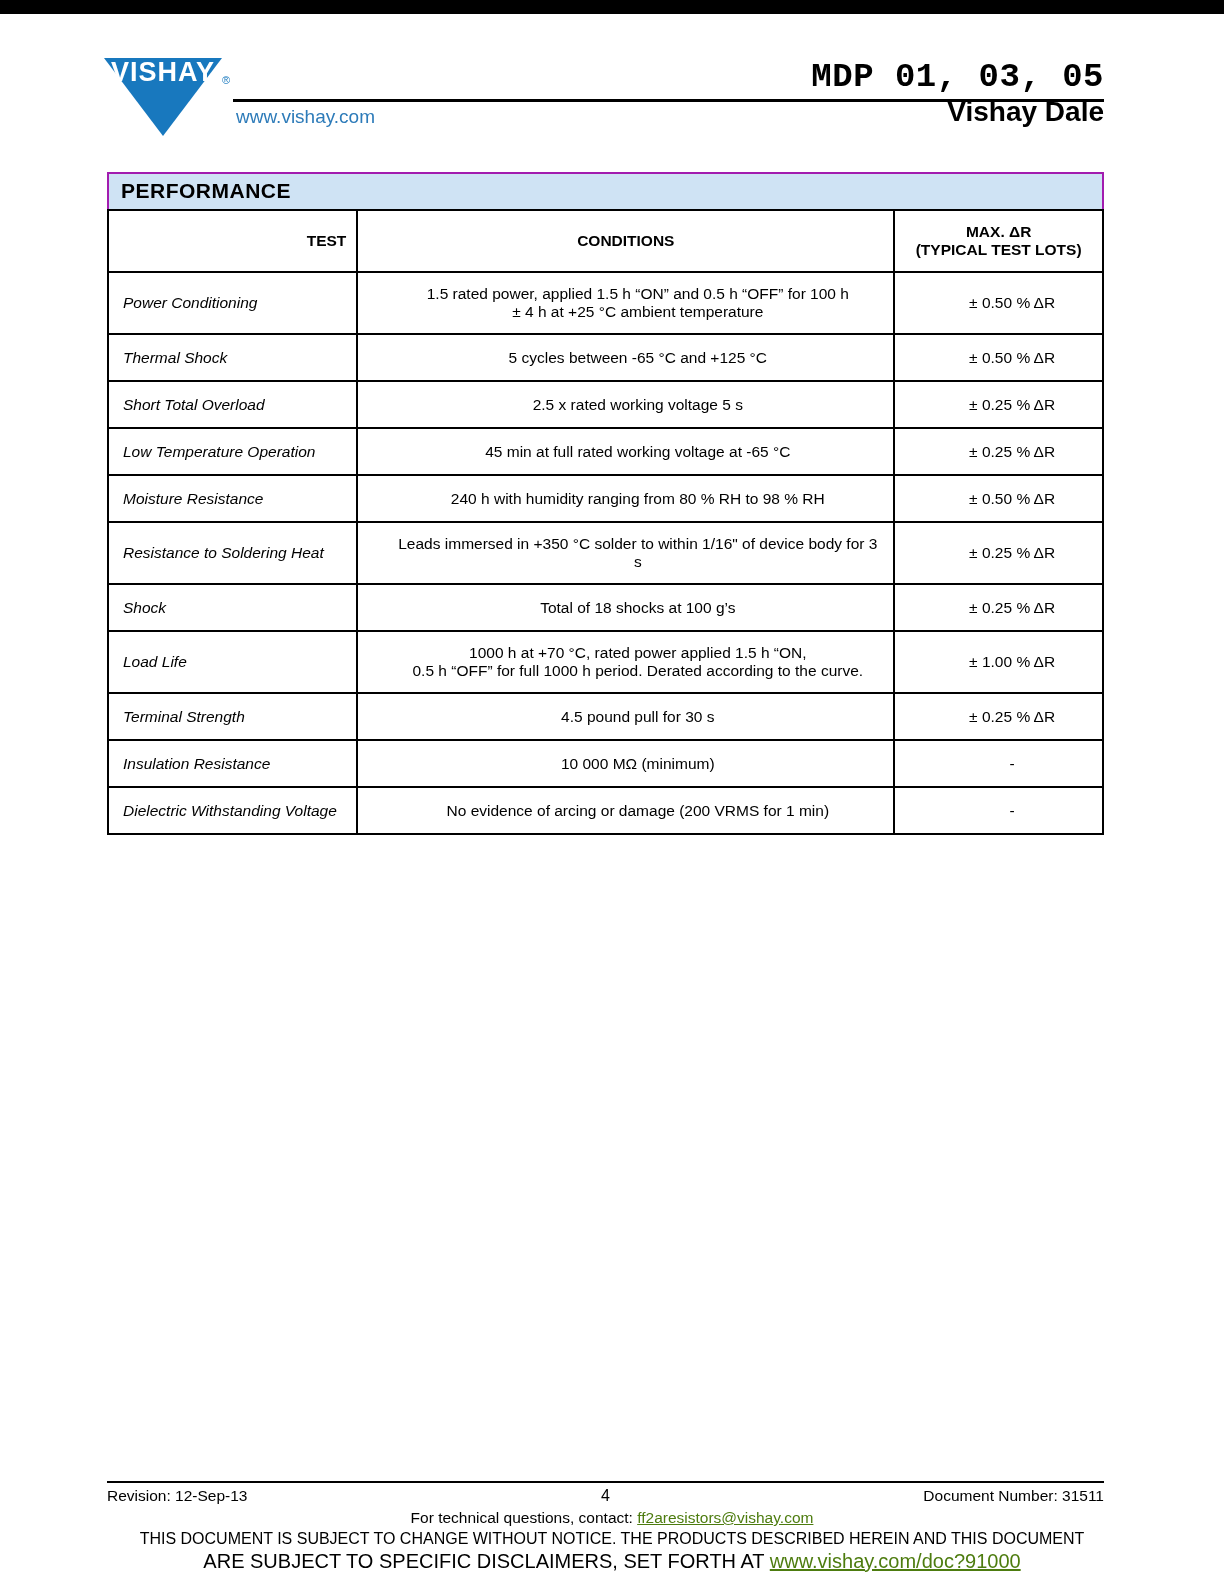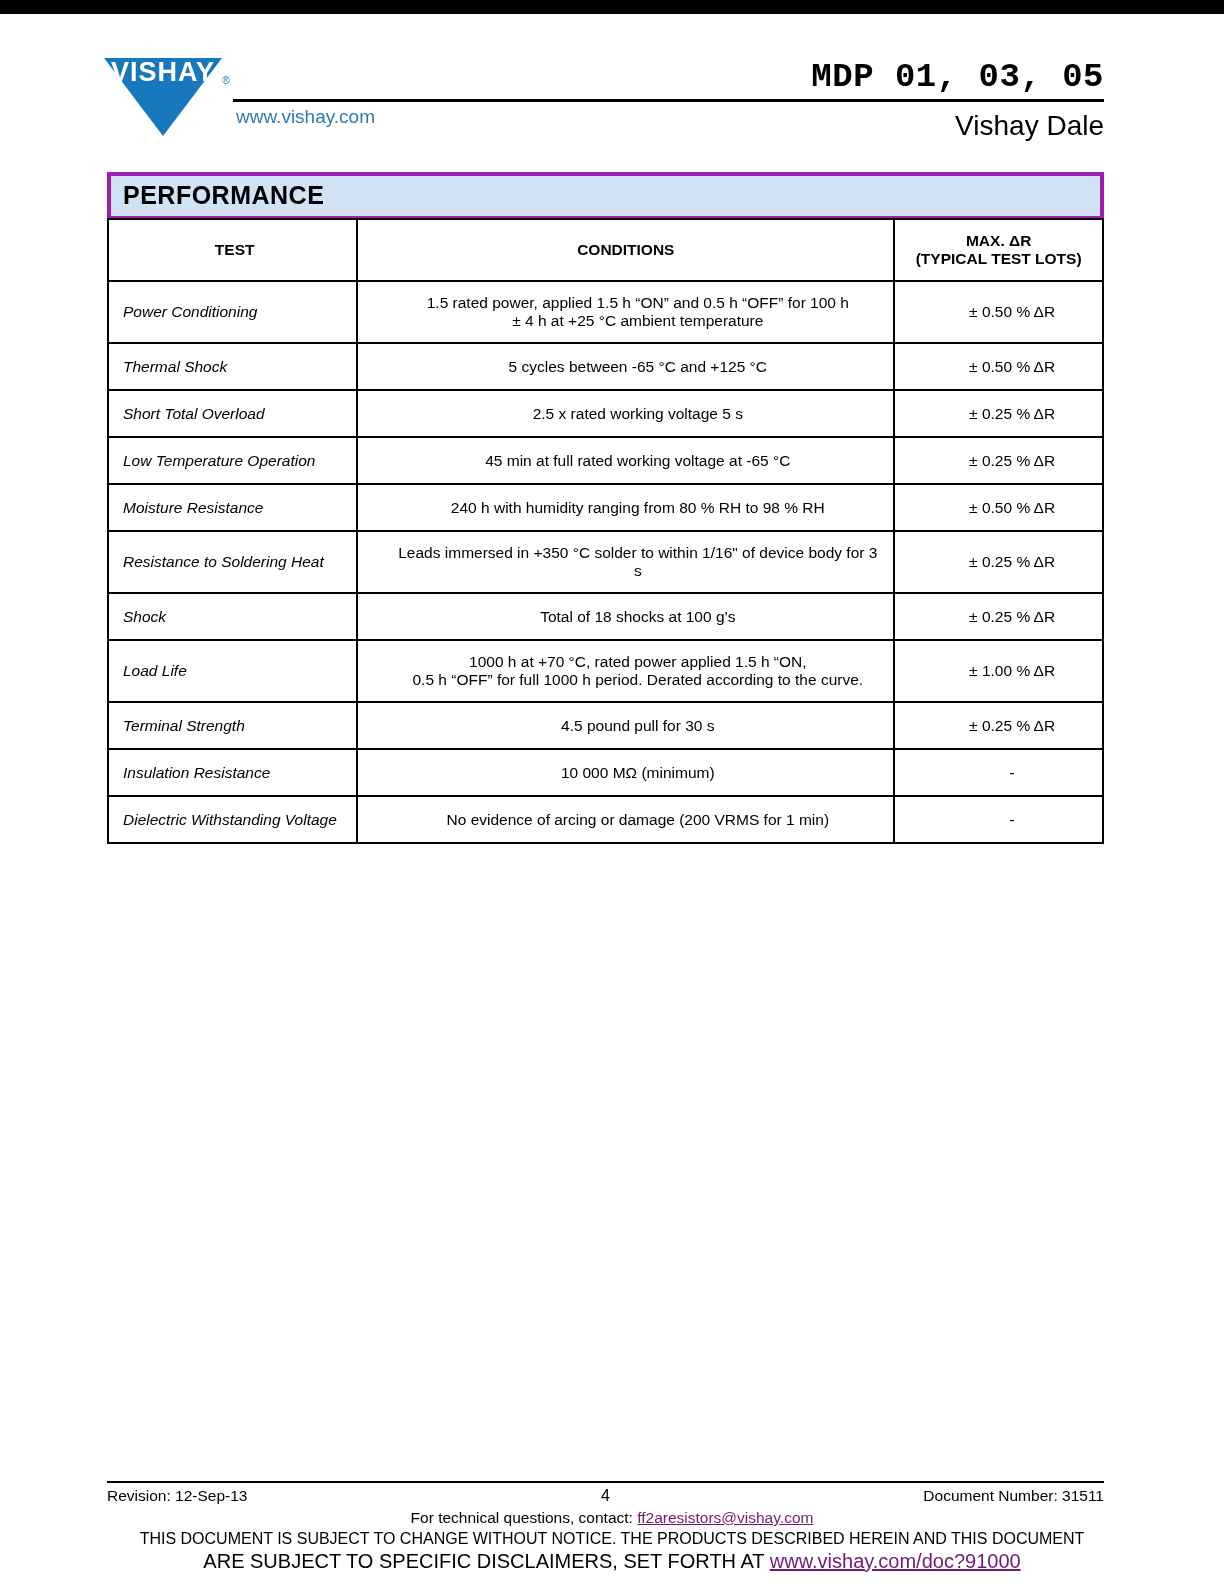--- a/index.html
+++ b/index.html
@@ -48,59 +48,59 @@
     top: 58px;
     right: 120px;
     font-size: 34px;
     font-weight: bold;
     letter-spacing: 0.5px;
     text-align: right;
     font-family: Liberation Mono, monospace;
   }
   .division {
     position: absolute;
-    top: 110px;
+    top: 96px;
     right: 120px;
     font-size: 28px;
-    font-weight: 400;
+    font-weight: 700;
     text-align: right;
   }
   
   .perf-wrap {
     position: absolute;
     left: 107px;
     top: 172px;
     width: 997px;
   }
   .perf-header {
-    border: 4px solid #a21caf;
+    border: 2px solid #a21caf;
     background: #cfe3f4;
     font-weight: bold;
-    font-size: 25px;
+    font-size: 21px;
     letter-spacing: 0.5px;
     padding: 5px 12px 6px 12px;
   }
   table.perf-table {
     width: 100%;
     border-collapse: collapse;
     margin-top: -2px;
     font-size: 15.5px;
   }
   .perf-table th, .perf-table td {
     border: 2px solid #000;
     padding: 12px 10px;
     vertical-align: middle;
   }
   .perf-table th {
     font-size: 15.5px;
     font-weight: bold;
     text-align: center;
   }
   .perf-table th.col-test {
-    text-align: center;
+    text-align: right;
     padding-left: 14px;
   }
   .perf-table td.cell-test {
     text-align: left;
     padding-left: 14px;
     width: 252px;
     font-style: italic;
   }
   .perf-table td.cell-cond {
     text-align: center;
@@ -153,21 +153,21 @@
     font-size: 16px;
   }
   .footer-disclaimer2 {
     position: absolute;
     left: 0; right: 0;
     top: 1550px;
     text-align: center;
     font-size: 20px;
   }
   .link {
-    color: #701a75;
+    color: #4d7c0f;
     text-decoration: underline;
     cursor: pointer;
   }
 </style>
 </head>
 <body>
 
 <div class="page">
 
   <div class="topbar"></div>

